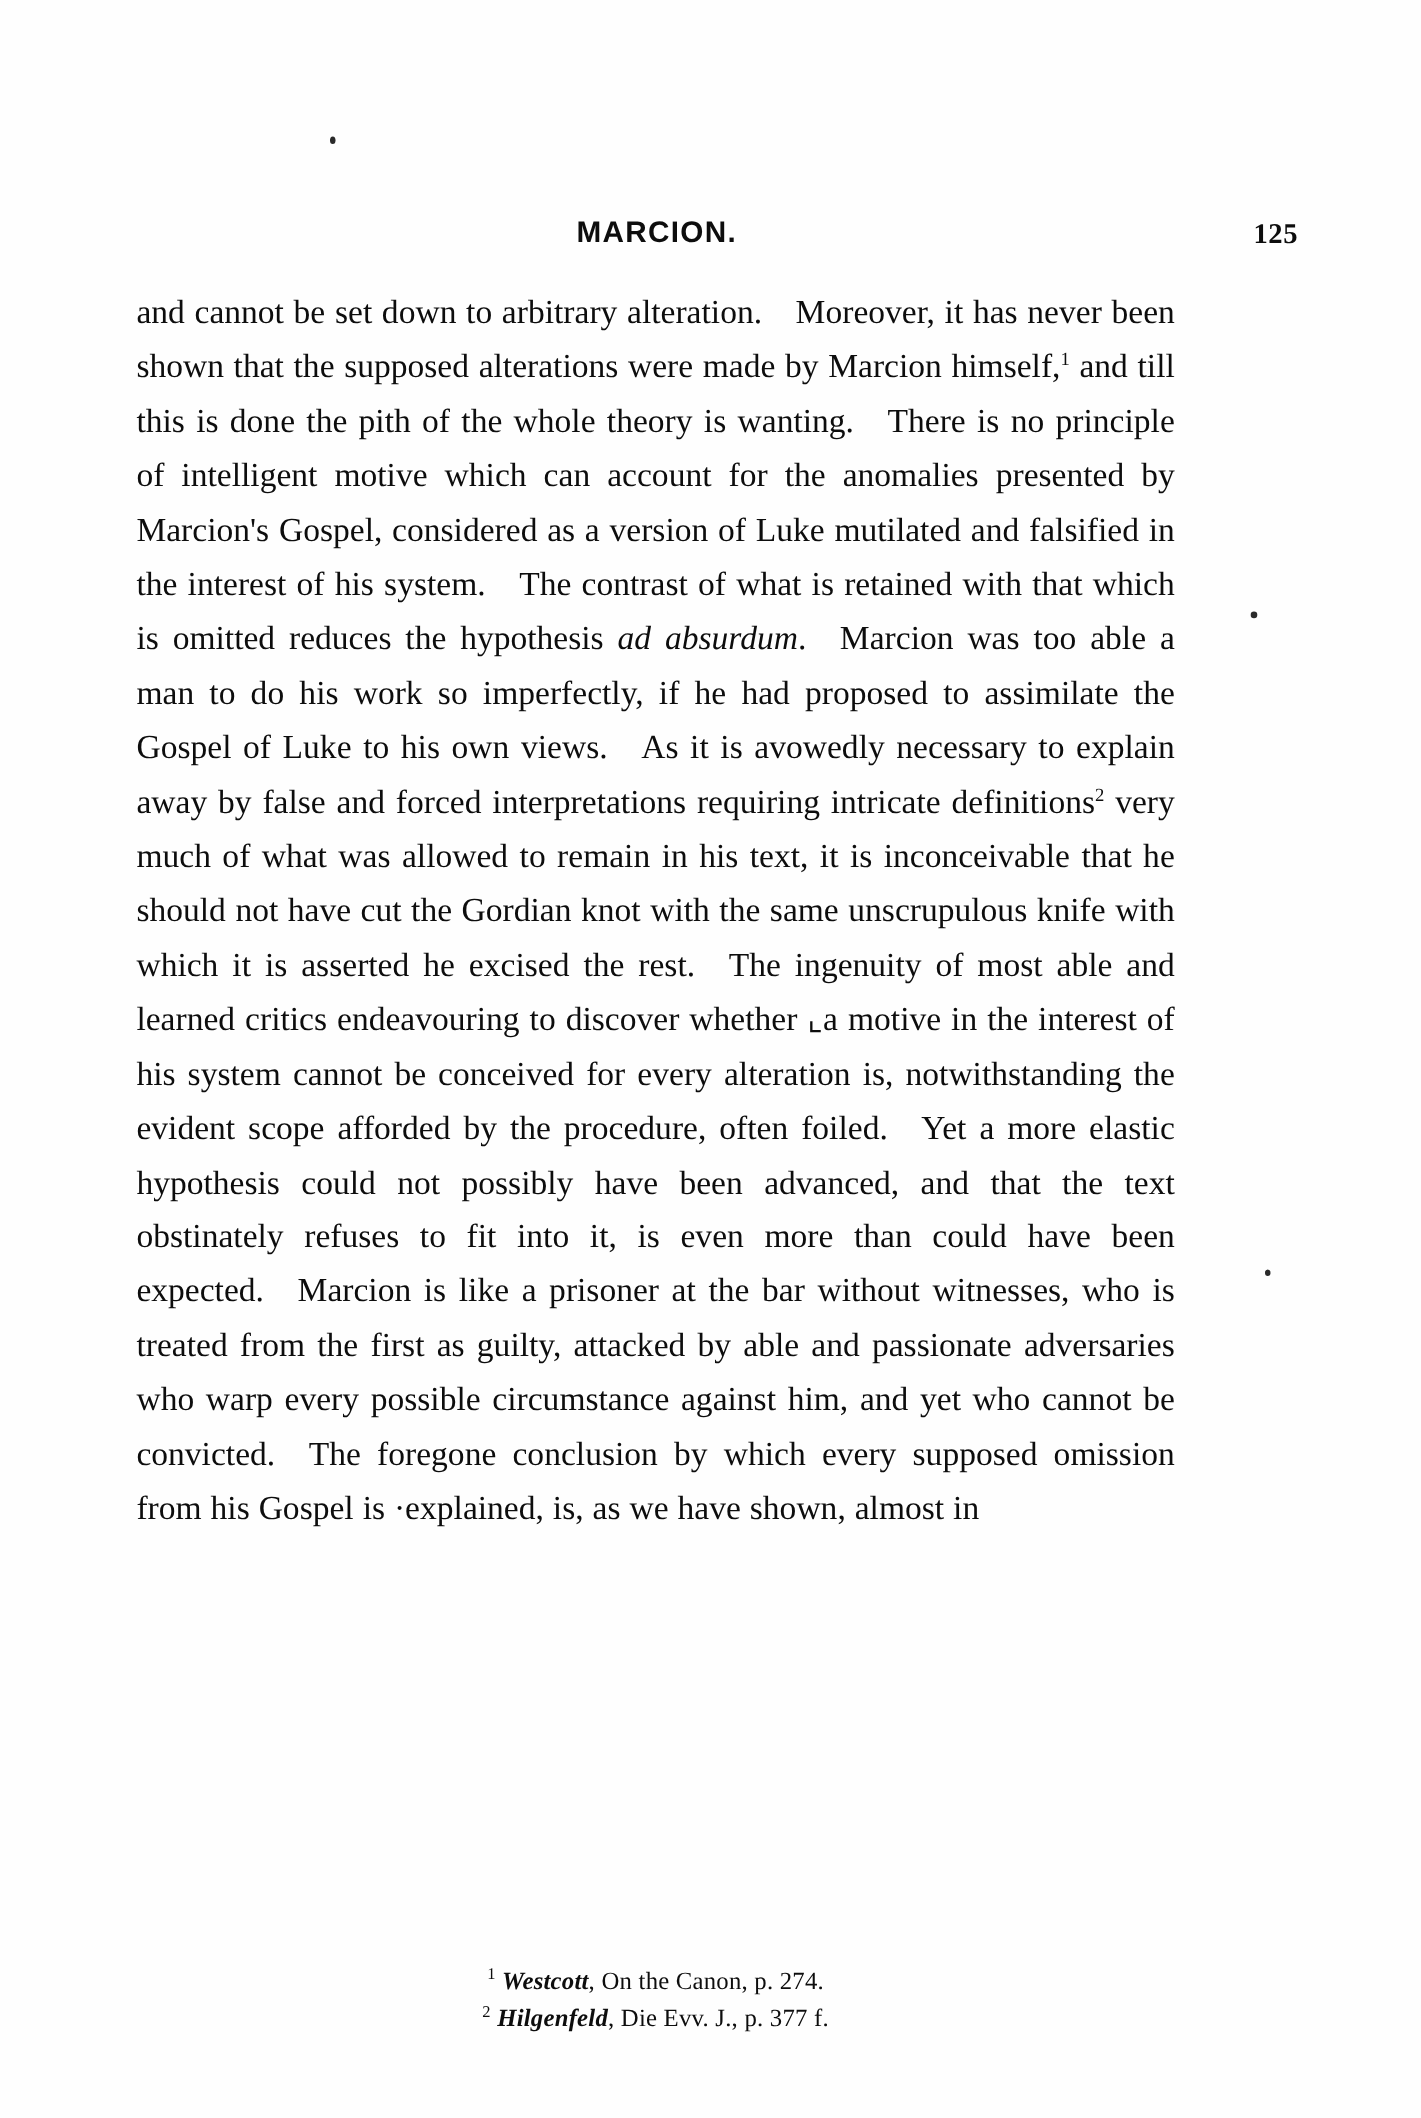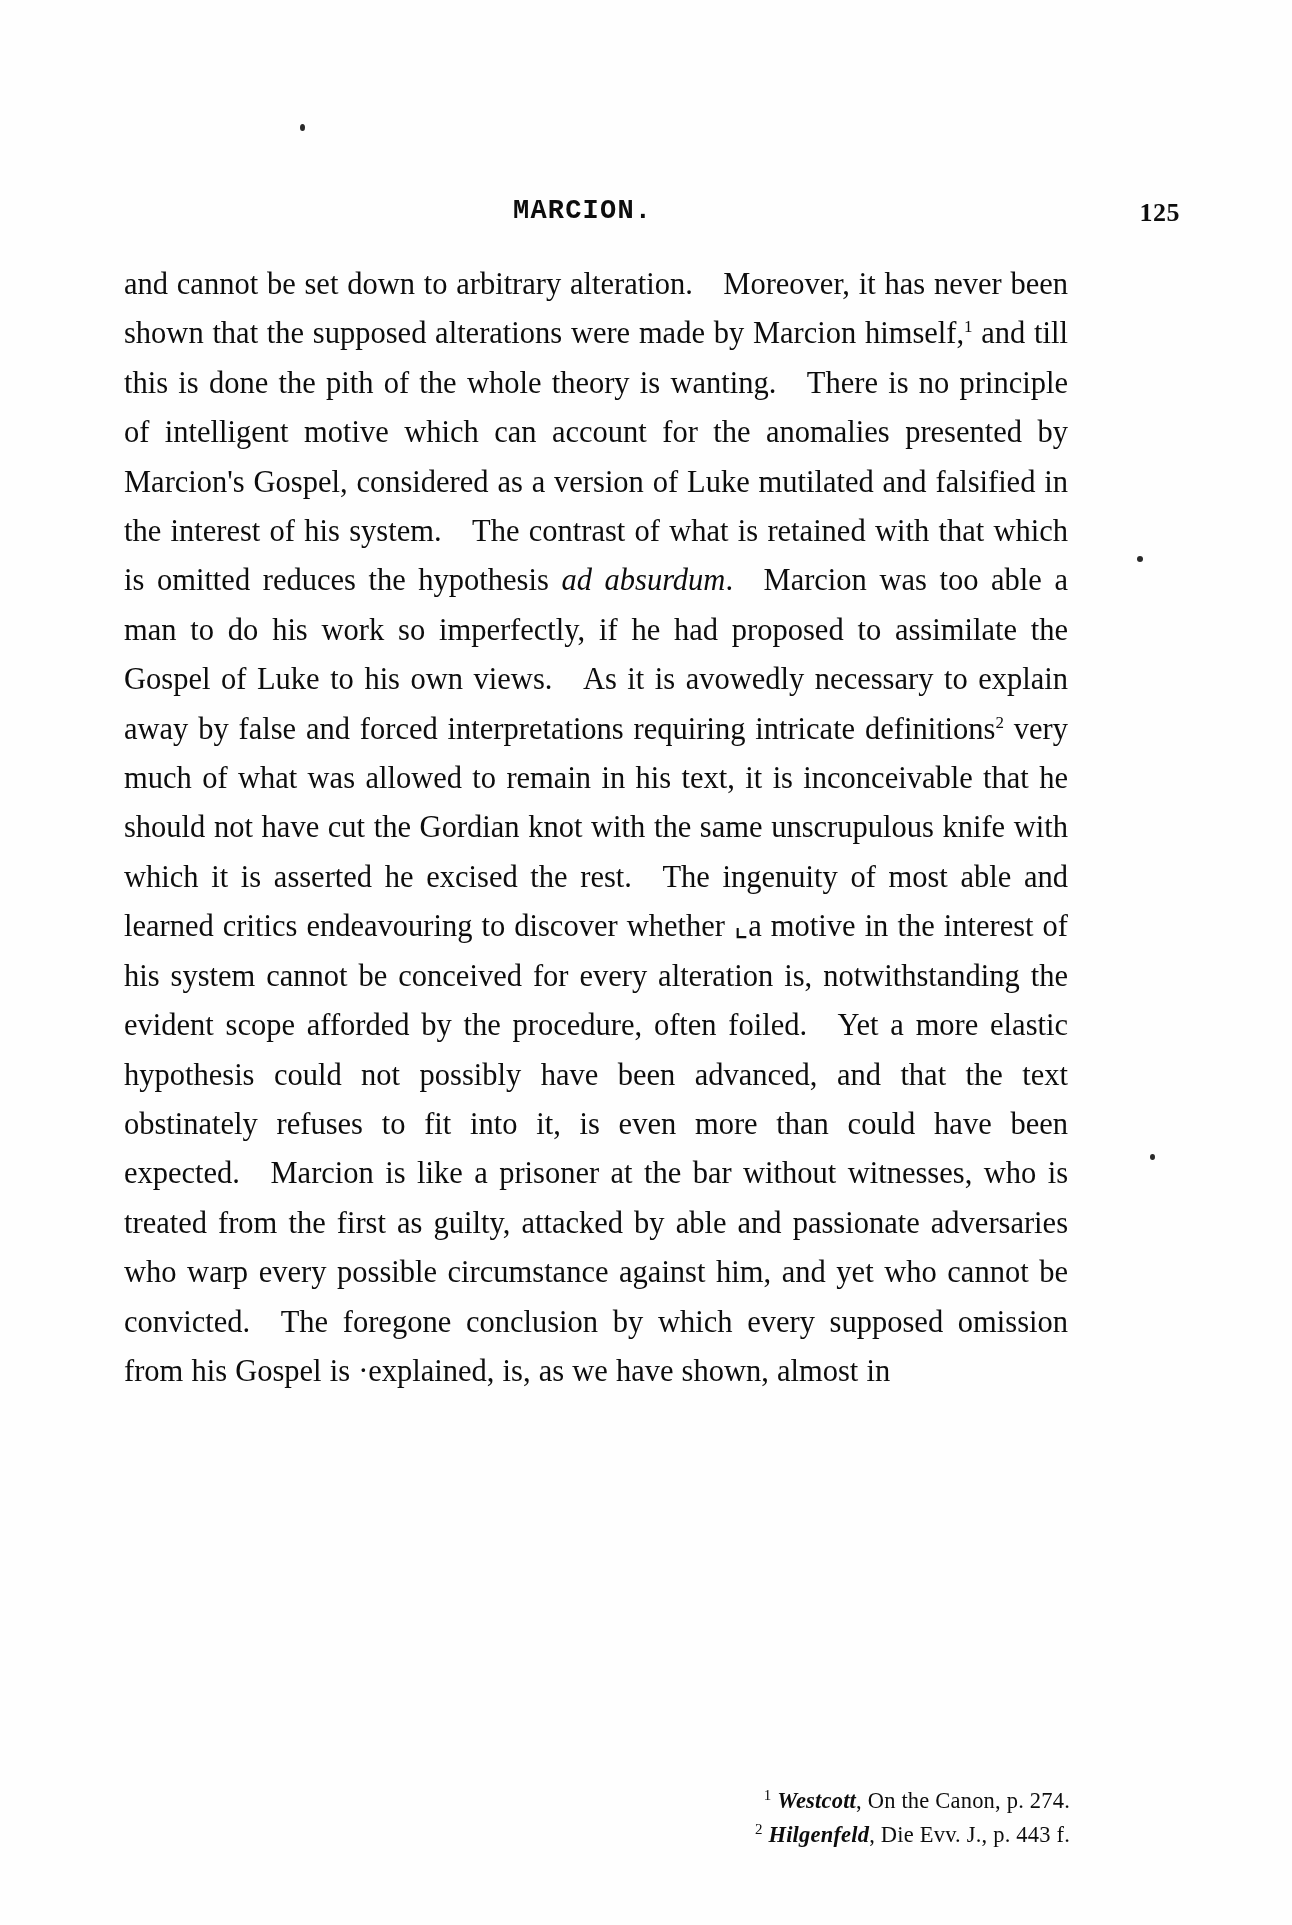--- a/index.html
+++ b/index.html
@@ -33,25 +33,25 @@
 
   .header {
     position: absolute;
     left: 120px;
     top: 196px;
     width: 1060px;
     height: 34px;
   }
   .header .running-title {
     position: absolute;
-    left: 393px;
+    left: 404px;
     top: 0;
     font-size: 27px;
     letter-spacing: 1.2px;
-    font-family: Liberation Mono, monospace;
+    font-family: Liberation Sans, sans-serif;
     font-weight: 700;
   }
   .header .page-number {
     position: absolute;
     right: 0;
     top: 2px;
     font-size: 26px;
     font-weight: 700;
     letter-spacing: 0.5px;
   }
@@ -81,21 +81,20 @@
     position: absolute;
     left: 122px;
     top: 1784px;
     width: 948px;
     text-align: center;
   }
   .footnotes .fn {
     font-size: 22.5px;
     line-height: 34px;
     letter-spacing: 0.2px;
-    text-align: right;
   }
   .footnotes .fn .it { font-style: italic; font-weight: 700; }
   .footnotes .fn sup {
     font-size: 15px;
   }
 </style>
 </head>
 <body>
 
 <div class="page">
@@ -108,16 +107,16 @@
     <div class="running-title">MARCION.</div>
     <div class="page-number">125</div>
   </div>
 
   <div class="body-text">
     <p><span>and cannot be set down to arbitrary alteration. Moreover, it has never been shown that the supposed alterations were made by Marcion himself,</span><sup>1</sup><span> and till this is done the pith of the whole theory is wanting. There is no principle of intelligent motive which can account for the anomalies presented by Marcion's Gospel, considered as a version of Luke mutilated and falsified in the interest of his system. The contrast of what is retained with that which is omitted reduces the hypothesis </span><span class="it">ad absurdum</span><span>. Marcion was too able a man to do his work so imperfectly, if he had proposed to assimilate the Gospel of Luke to his own views. As it is avowedly necessary to explain away by false and forced interpretations requiring intricate definitions</span><sup>2</sup><span> very much of what was allowed to remain in his text, it is inconceivable that he should not have cut the Gordian knot with the same unscrupulous knife with which it is asserted he excised the rest. The ingenuity of most able and learned critics endeavouring to discover whether ⌞a motive in the interest of his system cannot be conceived for every alteration is, notwithstanding the evident scope afforded by the procedure, often foiled. Yet a more elastic hypothesis could not possibly have been advanced, and that the text obstinately refuses to fit into it, is even more than could have been expected. Marcion is like a prisoner at the bar without witnesses, who is treated from the first as guilty, attacked by able and passionate adversaries who warp every possible circumstance against him, and yet who cannot be convicted. The foregone conclusion by which every supposed omission from his Gospel is ·explained, is, as we have shown, almost in</span></p>
   </div>
 
   <div class="footnotes">
     <div class="fn"><sup>1</sup> <span class="it">Westcott</span><span>, On the Canon, p. 274.</span></div>
-    <div class="fn"><sup>2</sup> <span class="it">Hilgenfeld</span><span>, Die Evv. J., p. 443 f.</span></div>
+    <div class="fn"><sup>2</sup> <span class="it">Hilgenfeld</span><span>, Die Evv. J., p. 377 f.</span></div>
   </div>
 
 </div>
 
 </body></html>

